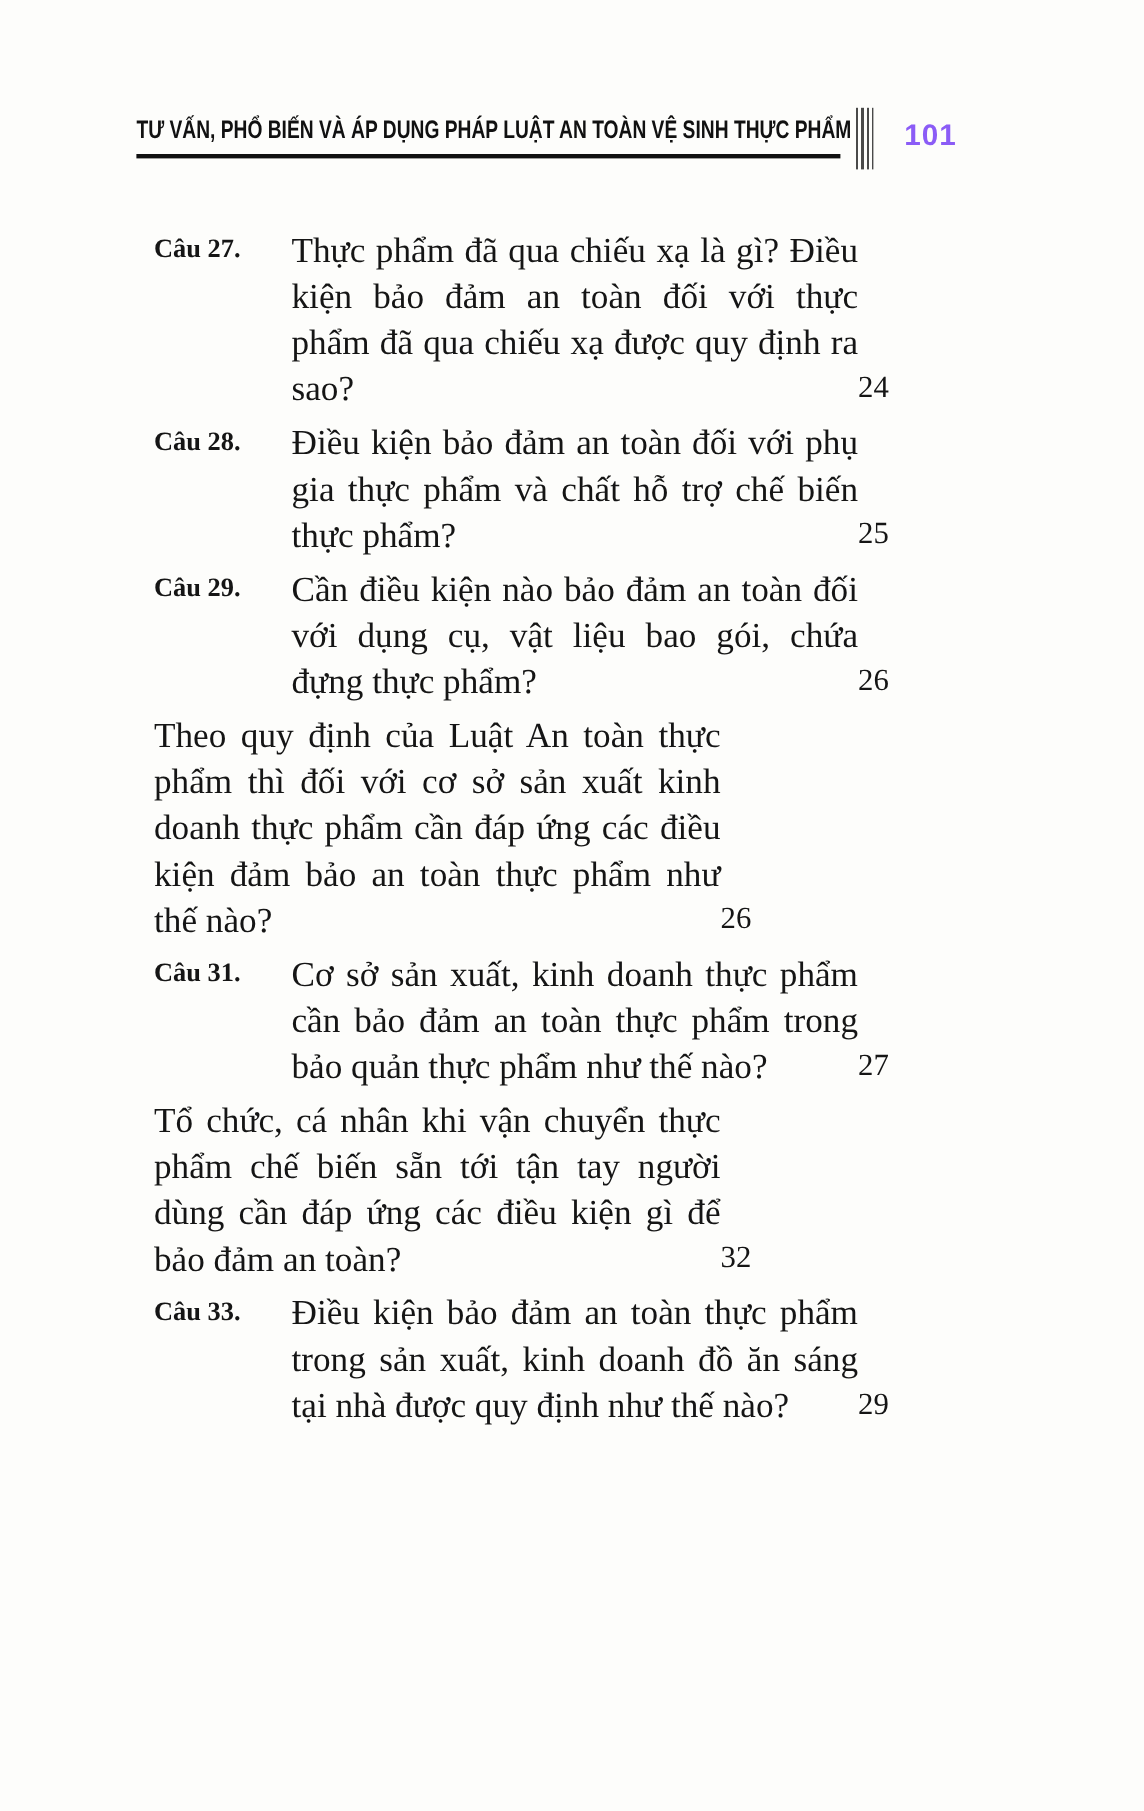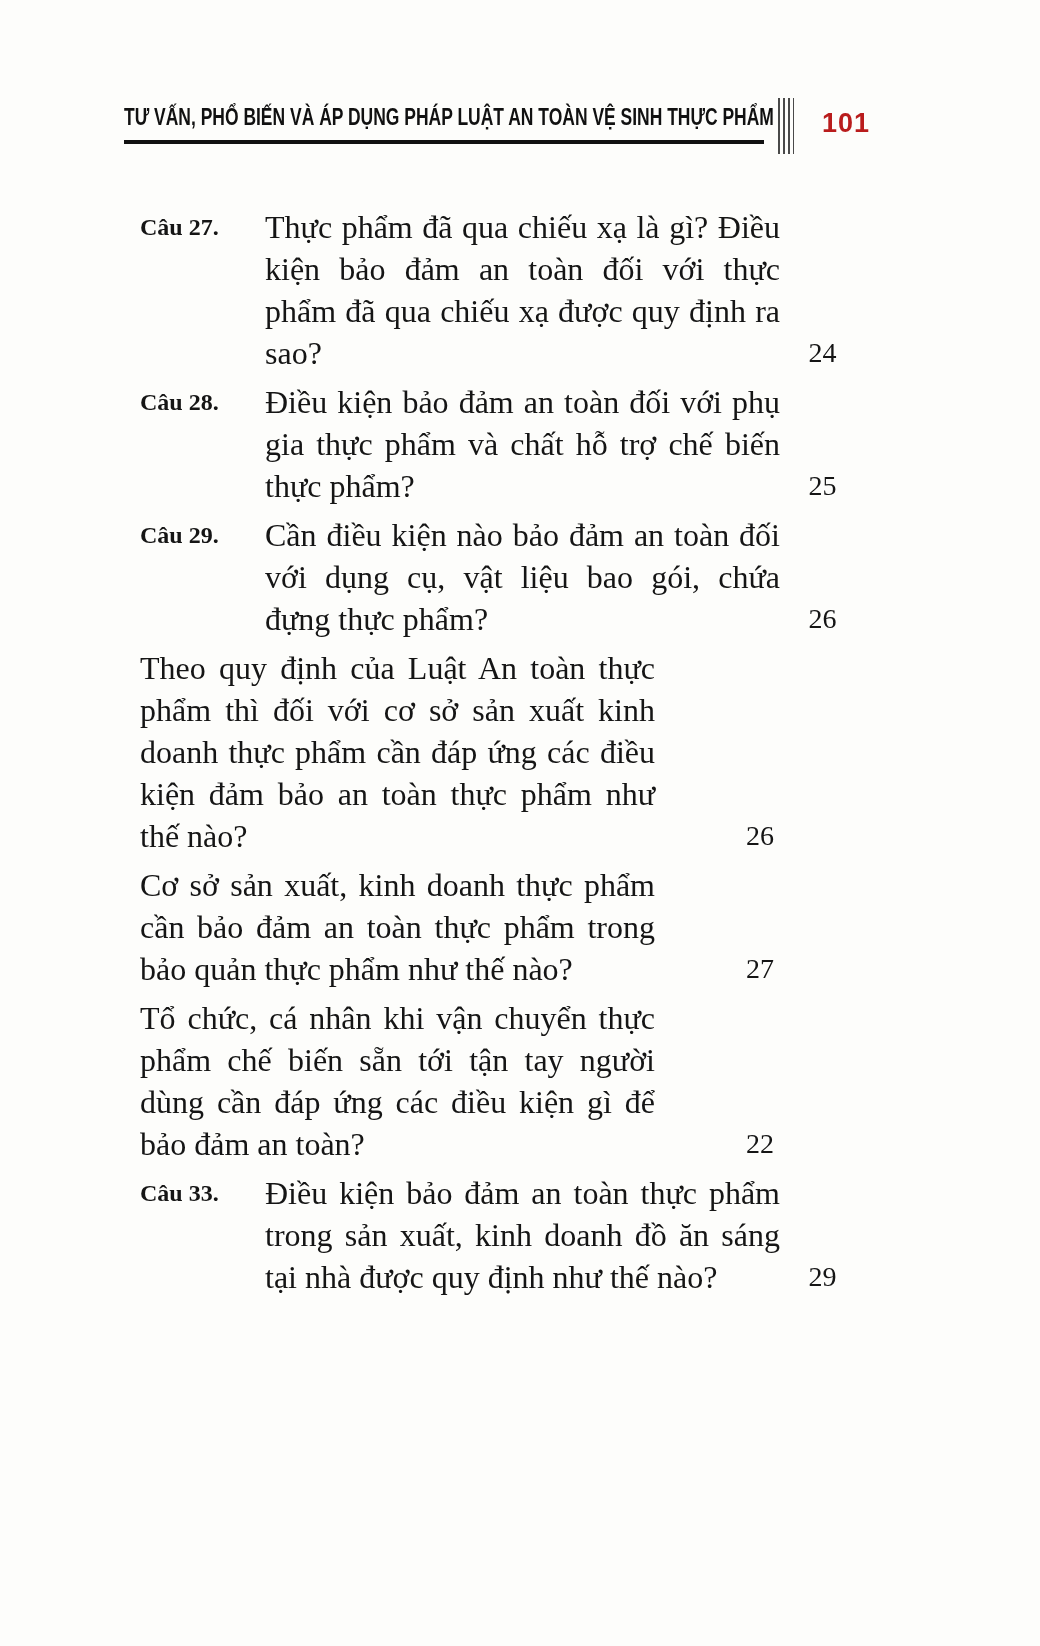--- a/index.html
+++ b/index.html
@@ -52,21 +52,21 @@
       transparent 2px, transparent 5px
     );
     opacity: 0.85;
   }
   .header-pagenum {
     margin-left: 28px;
     font-family: "Liberation Sans", sans-serif;
     font-weight: bold;
     font-size: 27px;
     letter-spacing: 1px;
-    color: #b91c1c;
+    color: #8b5cf6;
     margin-top: 4px;
   }
   
   .toc {
     padding: 52px 175px 0 140px;
     box-sizing: border-box;
   }
   .entry {
     display: flex;
     align-items: stretch;
@@ -83,21 +83,21 @@
   .entry .text {
     width: 515px;
     flex: 0 0 515px;
     font-size: 32px;
     line-height: 42px;
     text-align: justify;
     text-align-last: left;
   }
   .entry .pagenum {
     flex: 1;
-    text-align: center;
+    text-align: left;
     align-self: flex-end;
     font-size: 28px;
     line-height: 42px;
   }
 </style>
 </head>
 <body>
 
 <div class="page">
 
@@ -124,26 +124,27 @@
       <div class="entry">
         <div class="label">Câu 29.</div>
         <div class="text">Cần điều kiện nào bảo đảm an toàn đối với dụng cụ, vật liệu bao gói, chứa đựng thực phẩm?</div>
         <div class="pagenum">26</div>
       </div>
       <div class="entry">
         <div class="text">Theo quy định của Luật An toàn thực phẩm thì đối với cơ sở sản xuất kinh doanh thực phẩm cần đáp ứng các điều kiện đảm bảo an toàn thực phẩm như thế nào?</div>
         <div class="pagenum">26</div>
       </div>
       <div class="entry">
+        <div class="label">Câu 31.</div>
         <div class="text">Cơ sở sản xuất, kinh doanh thực phẩm cần bảo đảm an toàn thực phẩm trong bảo quản thực phẩm như thế nào?</div>
         <div class="pagenum">27</div>
       </div>
       <div class="entry">
         <div class="text">Tổ chức, cá nhân khi vận chuyển thực phẩm chế biến sẵn tới tận tay người dùng cần đáp ứng các điều kiện gì để bảo đảm an toàn?</div>
-        <div class="pagenum">22</div>
+        <div class="pagenum">32</div>
       </div>
       <div class="entry">
         <div class="label">Câu 33.</div>
         <div class="text">Điều kiện bảo đảm an toàn thực phẩm trong sản xuất, kinh doanh đồ ăn sáng tại nhà được quy định như thế nào?</div>
         <div class="pagenum">29</div>
       </div>
     </div>
 
 </div>
 

